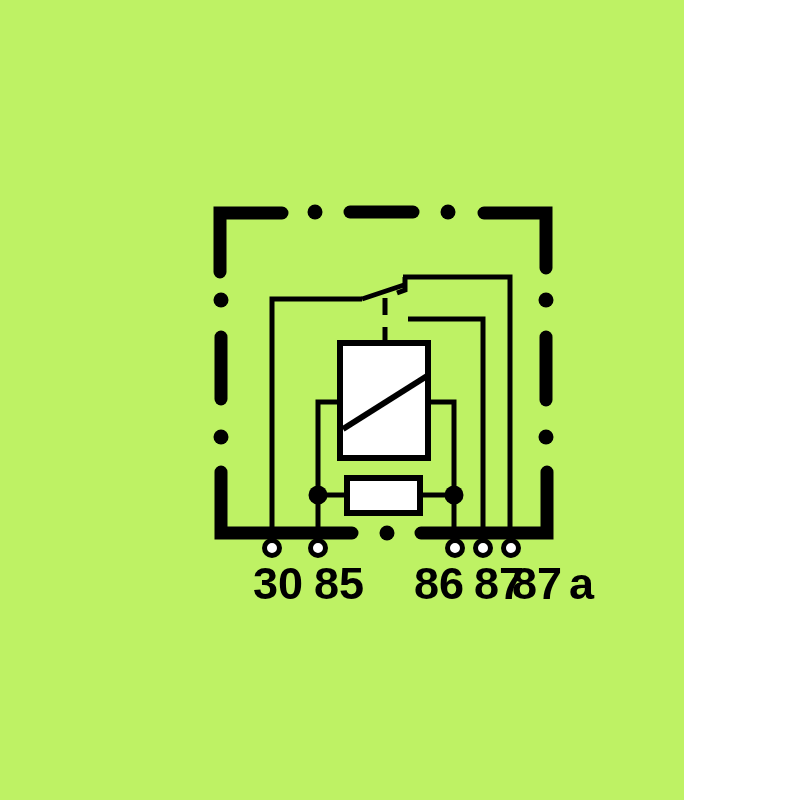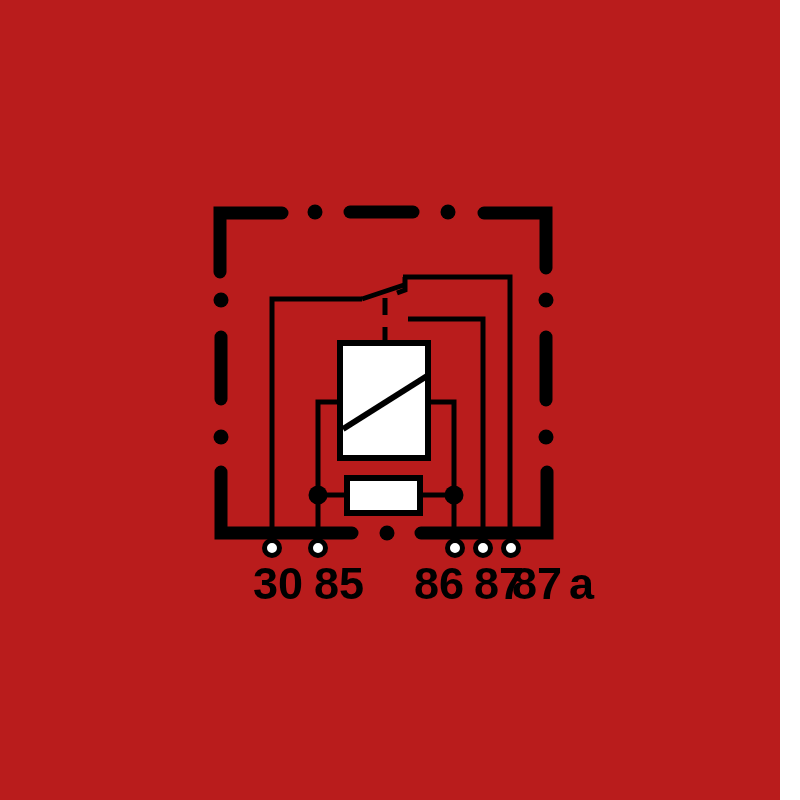--- a/index.html
+++ b/index.html
@@ -5,23 +5,23 @@
   html, body {
     margin: 0;
     padding: 0;
     width: 800px;
     height: 800px;
     background: #ffffff;
     font-family: "Liberation Sans", sans-serif;
   }
   .stage {
     position: relative;
-    width: 780px;
+    width: 684px;
     height: 800px;
-    background: #b91c1c;
+    background: #bef264;
     overflow: hidden;
   }
   svg.schematic {
     position: absolute;
     left: 0;
     top: 0;
     width: 800px;
     height: 800px;
     display: block;
   }

